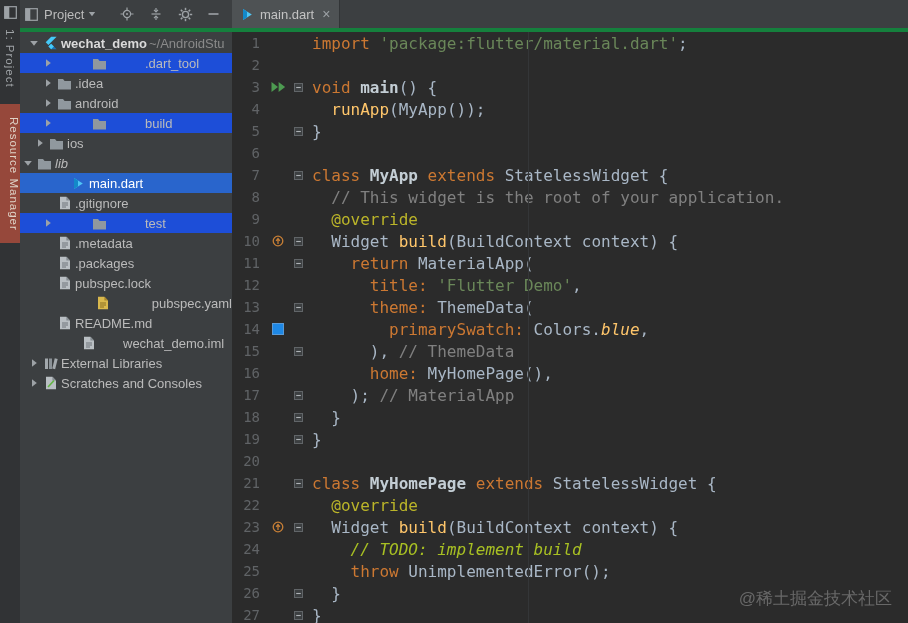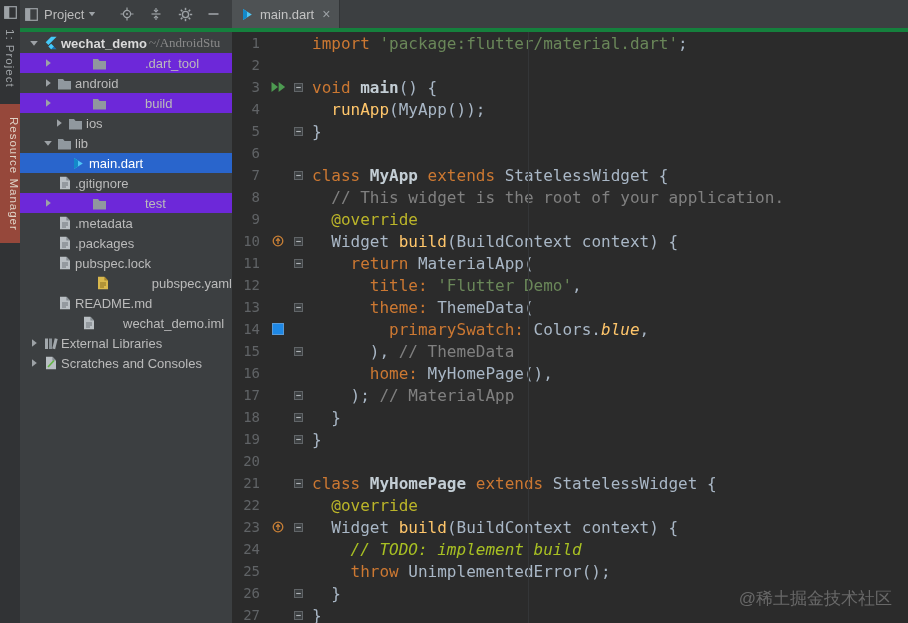--- a/index.html
+++ b/index.html
@@ -23,27 +23,27 @@
   .tabstrip{flex:1;display:flex;align-items:stretch;}
   .tab{display:flex;align-items:center;gap:6px;padding:0 9px;background:#4e5254;border-right:1px solid #323537;}
   .tab-label{color:#c3c3c3;font-size:13px;}
   .tab-close{color:#9da2a6;font-size:14px;line-height:1;margin-left:2px;}
 
   .content{flex:1;display:flex;min-height:0;}
 
   
   .project-panel{width:212px;background:#3c3f41;flex-shrink:0;overflow:hidden;padding-top:1px;}
   .tree-row{height:20px;display:flex;align-items:center;font-size:13px;color:#bbbbbb;white-space:nowrap;overflow:hidden;}
-  .tree-row.excluded{background:#6d28d9;gap:35px;}
+  .tree-row.excluded{background:#1d4ed8;gap:35px;}
   .tree-row.selected{background:#2965cc;color:#ffffff;}
   .tree-row.root .tree-label{color:#dadada;font-weight:bold;}
   .chev{width:15px;display:inline-flex;justify-content:center;align-items:center;flex-shrink:0;}
   .ticon{width:19px;display:inline-flex;justify-content:center;align-items:center;flex-shrink:0;}
   .tree-label{margin-left:1px;}
-  .tree-suffix{color:#8a8a8a;margin-left:2px;font-family:Liberation Serif, serif;}
+  .tree-suffix{color:#8a8a8a;margin-left:2px;}
 
   
   .editor{flex:1;background:#2b2b2b;position:relative;overflow:hidden;
           font-family:"DejaVu Sans Mono",monospace;}
   .gutter-sep{position:absolute;left:296px;top:0;bottom:0;width:1px;background:#343638;}
   .code-line{height:22px;display:flex;align-items:center;}
   .lnum{width:26px;padding-left:2px;text-align:right;flex-shrink:0;color:#606366;font-size:14px;}
   .gslot{width:24px;margin-left:6px;display:inline-flex;justify-content:center;align-items:center;flex-shrink:0;}
   .fslot{width:16px;display:inline-flex;justify-content:center;align-items:center;flex-shrink:0;}
   .ctext{white-space:pre;font-size:16px;color:#a9b7c6;padding-left:6px;}
@@ -182,49 +182,62 @@
             <span class="chev">
               <svg width="10" height="10" viewBox="0 0 10 10">
                 <path d="M3 1.2 L7.8 5 L3 8.8 Z" fill="#9da2a6"></path>
               </svg>
             </span>
             <span class="ticon">
               <svg width="15" height="13" viewBox="0 0 15 13">
                 <path d="M1 2 h5 l1.6 2 H14 v8.5 H1 Z" fill="#90989e"></path>
               </svg>
             </span>
-            <span class="tree-label">android</span>
-          </div>
-          <div class="tree-row excluded" style="padding-left: 20px;">
+            <span class="tree-label">.idea</span>
+          </div>
+          <div class="tree-row" style="padding-left: 20px;">
             <span class="chev">
               <svg width="10" height="10" viewBox="0 0 10 10">
                 <path d="M3 1.2 L7.8 5 L3 8.8 Z" fill="#9da2a6"></path>
               </svg>
             </span>
             <span class="ticon">
               <svg width="15" height="13" viewBox="0 0 15 13">
                 <path d="M1 2 h5 l1.6 2 H14 v8.5 H1 Z" fill="#90989e"></path>
               </svg>
             </span>
-            <span class="tree-label">build</span>
-          </div>
-          <div class="tree-row" style="padding-left: 31px;">
+            <span class="tree-label">android</span>
+          </div>
+          <div class="tree-row excluded" style="padding-left: 20px;">
             <span class="chev">
               <svg width="10" height="10" viewBox="0 0 10 10">
                 <path d="M3 1.2 L7.8 5 L3 8.8 Z" fill="#9da2a6"></path>
               </svg>
             </span>
             <span class="ticon">
               <svg width="15" height="13" viewBox="0 0 15 13">
                 <path d="M1 2 h5 l1.6 2 H14 v8.5 H1 Z" fill="#90989e"></path>
               </svg>
             </span>
+            <span class="tree-label">build</span>
+          </div>
+          <div class="tree-row" style="padding-left: 12px;">
+            <span class="chev">
+              <svg width="10" height="10" viewBox="0 0 10 10">
+                <path d="M3 1.2 L7.8 5 L3 8.8 Z" fill="#9da2a6"></path>
+              </svg>
+            </span>
+            <span class="ticon">
+              <svg width="15" height="13" viewBox="0 0 15 13">
+                <path d="M1 2 h5 l1.6 2 H14 v8.5 H1 Z" fill="#90989e"></path>
+              </svg>
+            </span>
             <span class="tree-label">ios</span>
           </div>
-          <div class="tree-row" style="padding-left: 20px;">
+          <div class="tree-row" style=" font-style: italic;">
             <span class="chev">
               <svg width="10" height="10" viewBox="0 0 10 10">
                 <path d="M1.2 3 L8.8 3 L5 7.8 Z" fill="#9da2a6"></path>
               </svg>
             </span>
             <span class="ticon">
               <svg width="15" height="13" viewBox="0 0 15 13">
                 <path d="M1 2 h5 l1.6 2 H14 v8.5 H1 Z" fill="#90989e"></path>
               </svg>
             </span>

